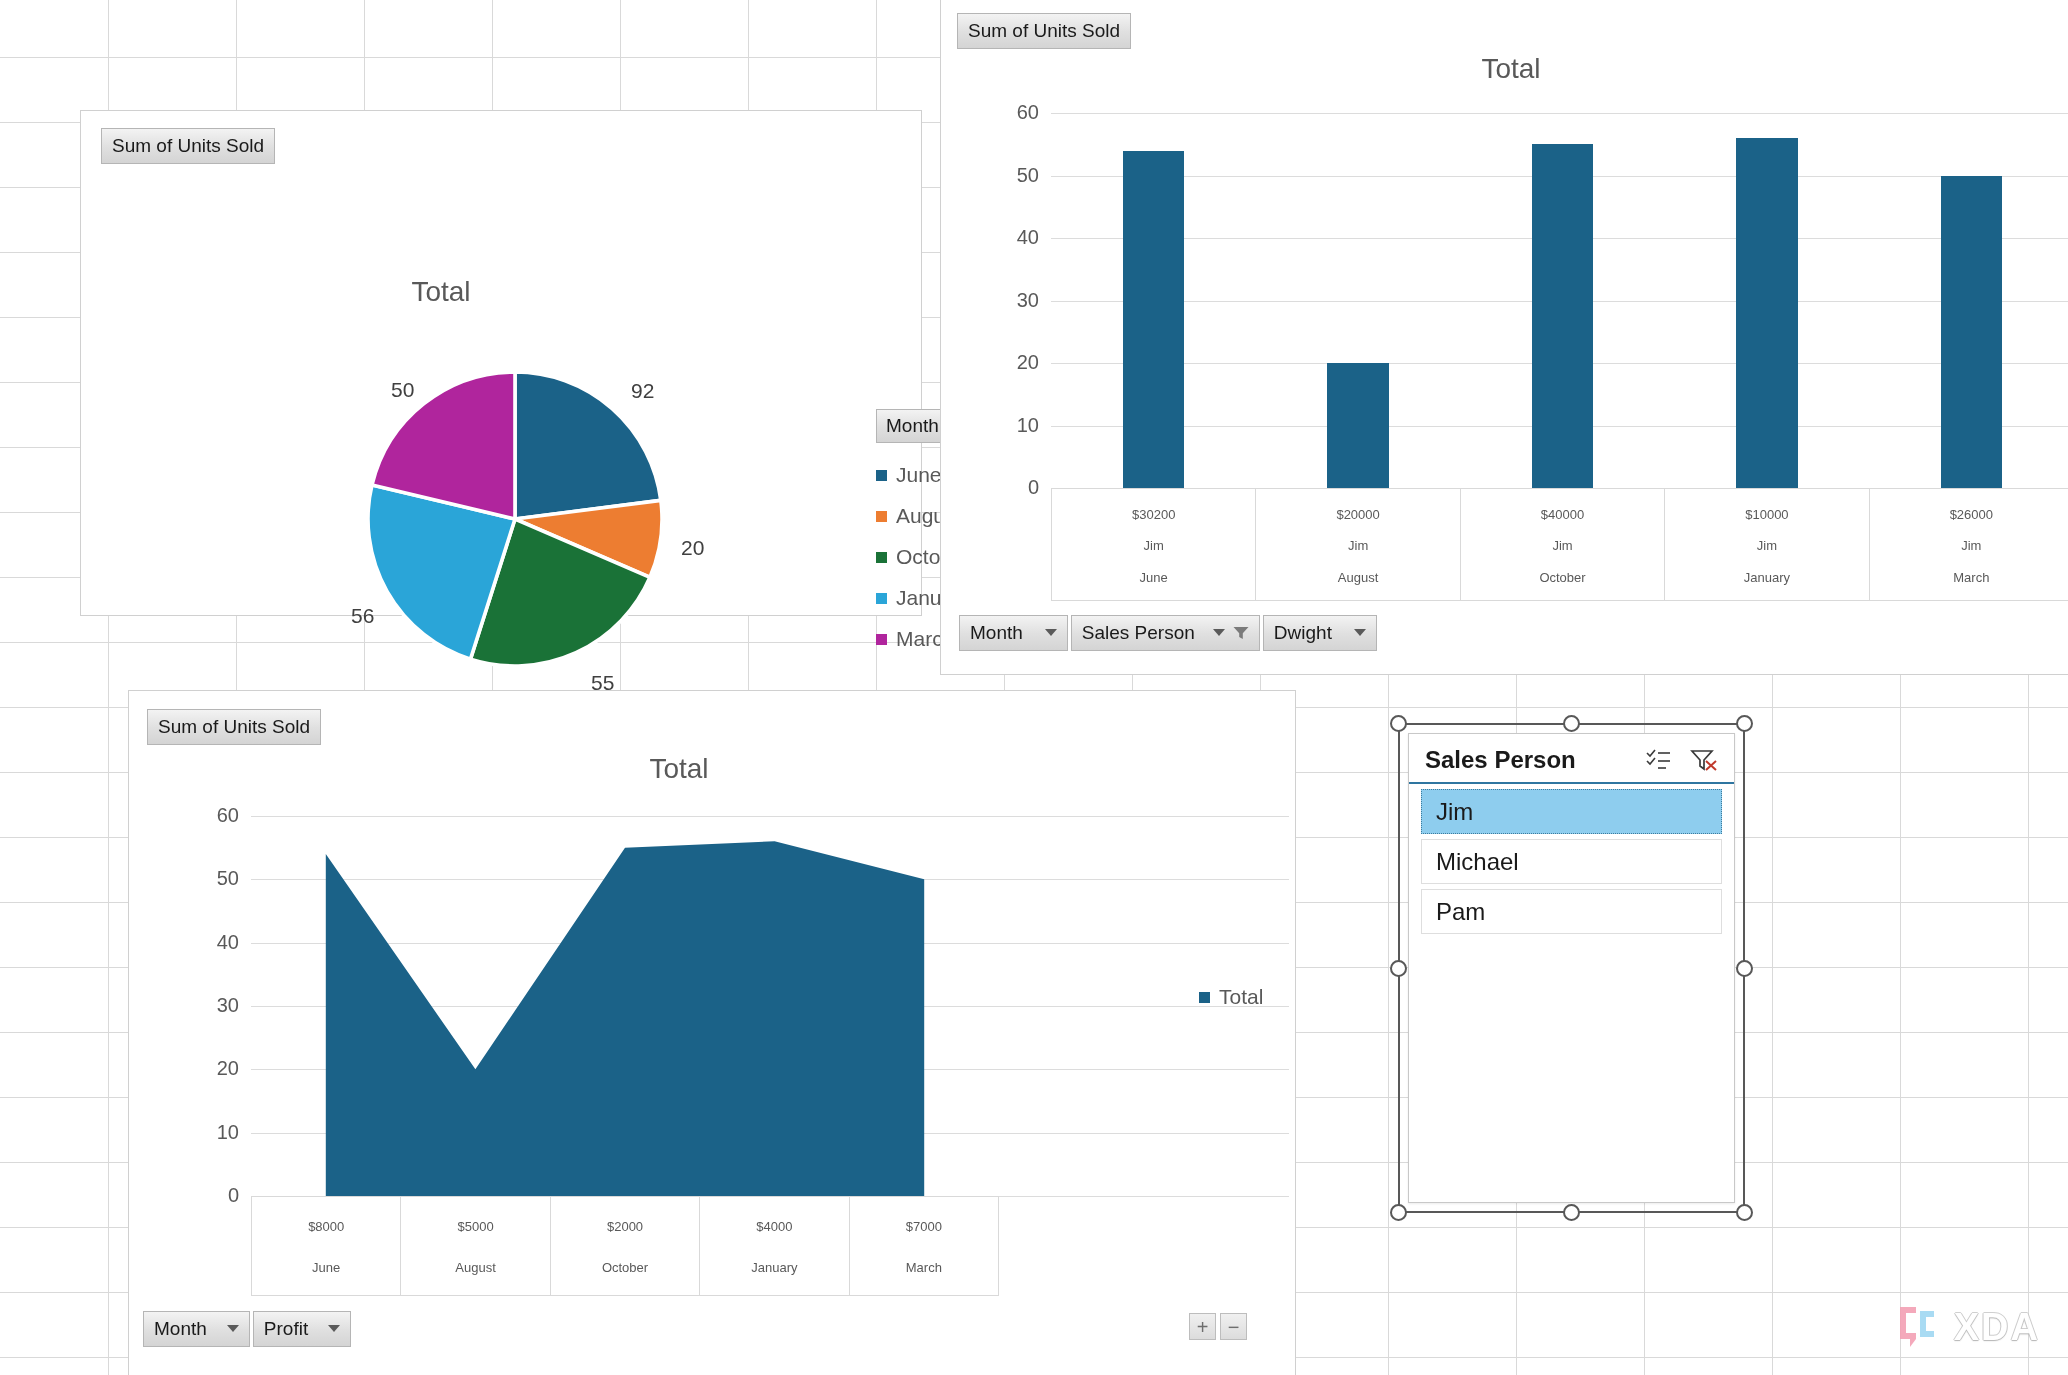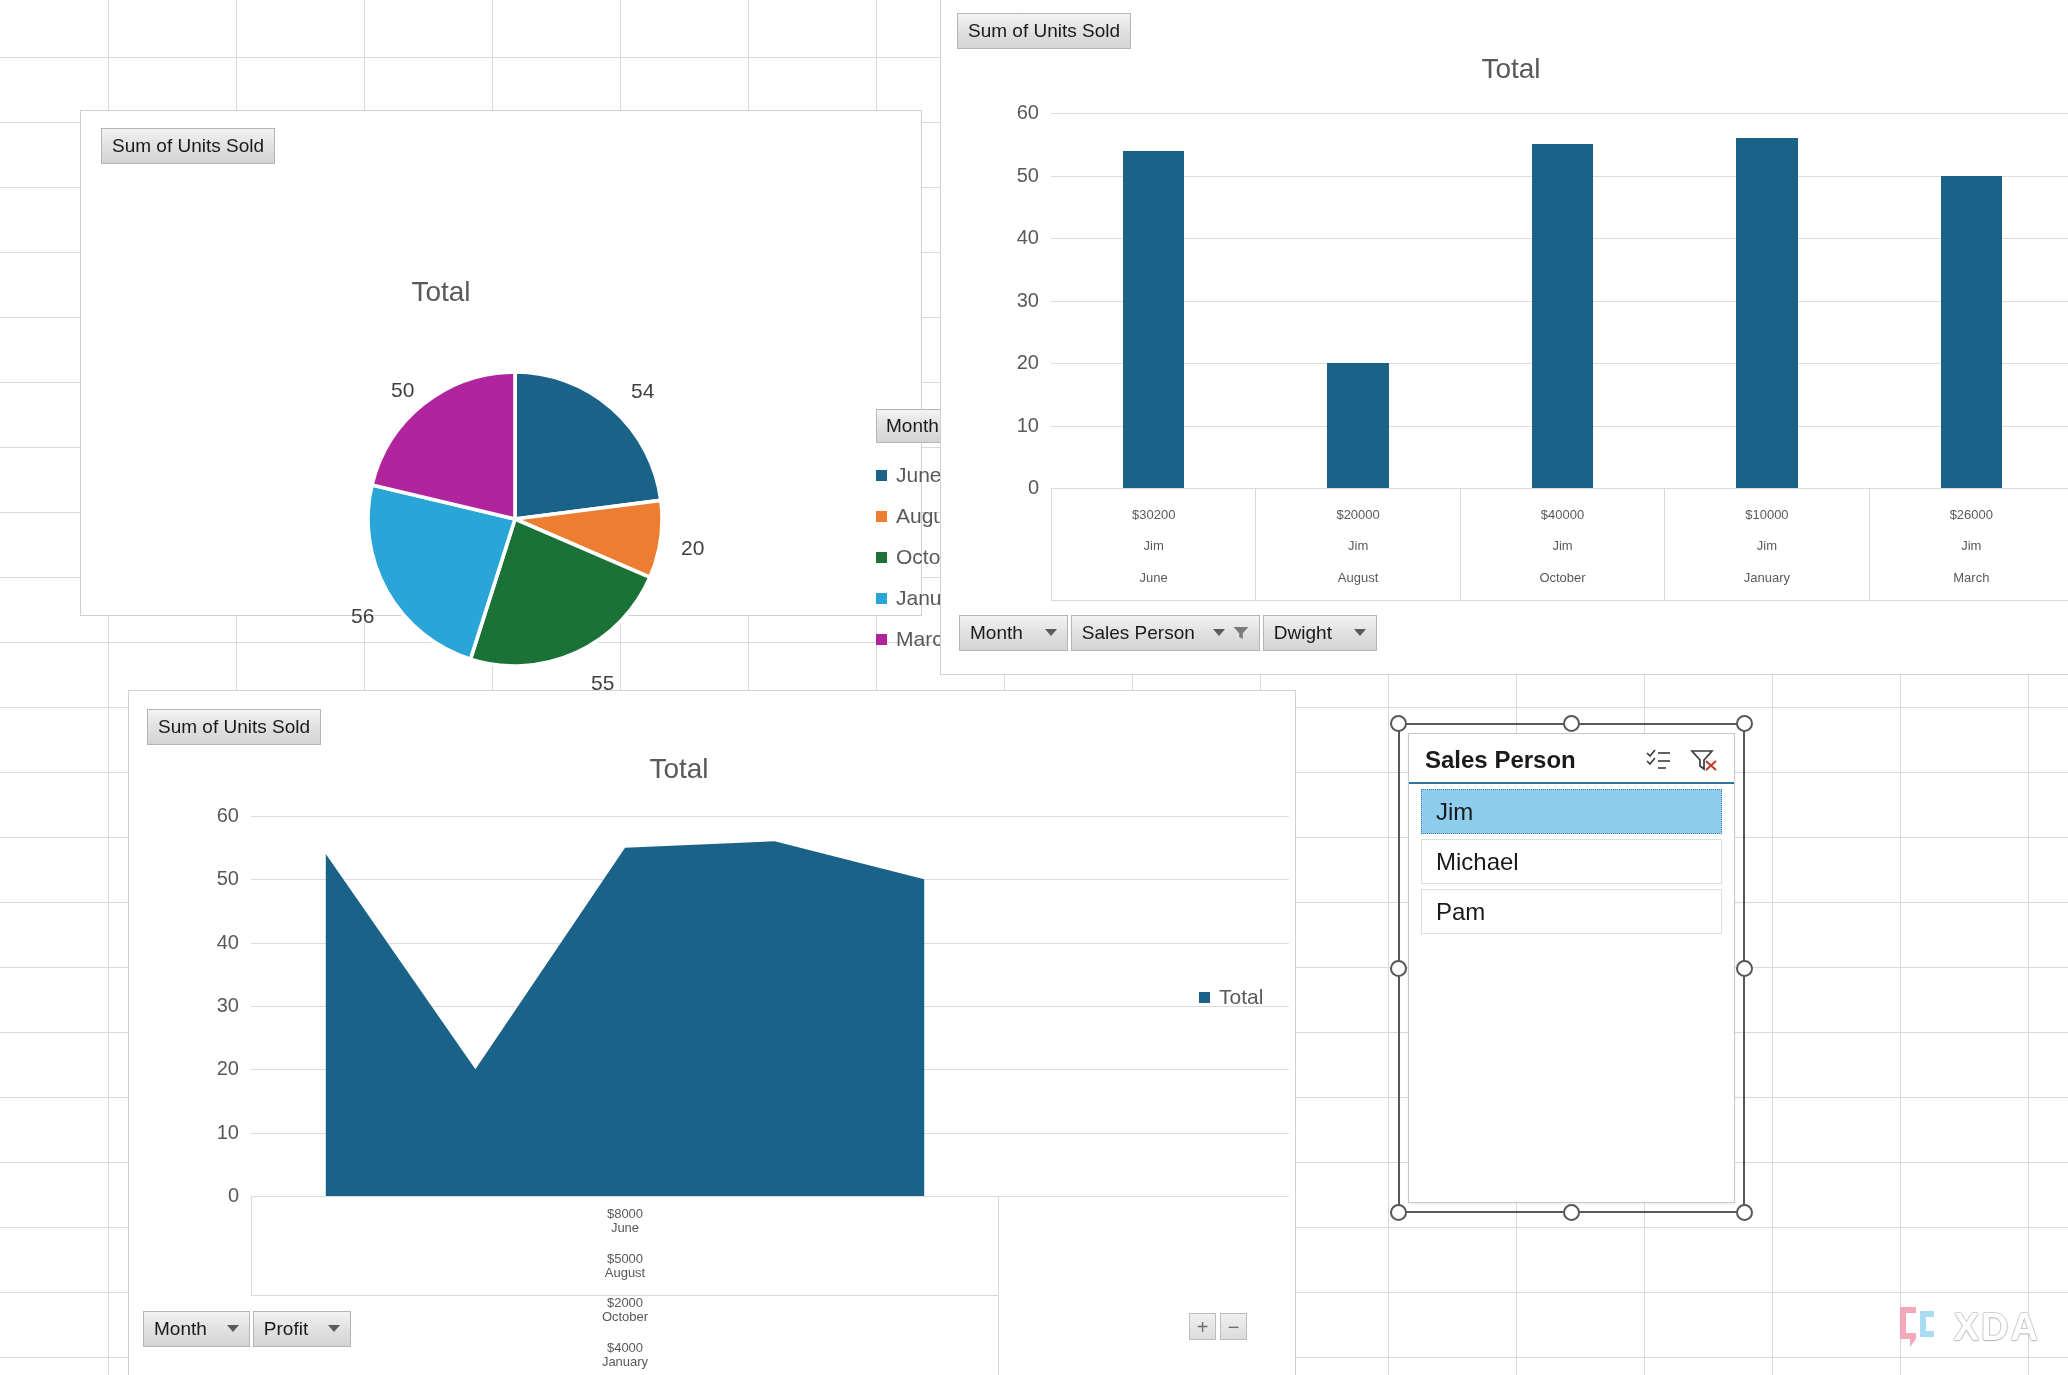--- a/index.html
+++ b/index.html
@@ -171,21 +171,21 @@
 
   <svg id="pie-svg" width="300" height="300" viewBox="0 0 100 100" style="left:284px; top:258px;">
       <path d="M 50 50 L 50 1 A 49 49 0 0 1 98.60536690437795 43.793688044353416 Z" fill="#1b6288" stroke="#ffffff" stroke-width="1.2"></path>
       <path d="M 50 50 L 98.60536690437795 43.793688044353416 A 49 49 0 0 1 94.98297430675998 69.43018328573798 Z" fill="#ed7d31" stroke="#ffffff" stroke-width="1.2"></path>
       <path d="M 50 50 L 94.98297430675998 69.43018328573798 A 49 49 0 0 1 35.17000061213144 96.70193912629131 Z" fill="#1a7237" stroke="#ffffff" stroke-width="1.2"></path>
       <path d="M 50 50 L 35.17000061213144 96.70193912629131 A 49 49 0 0 1 2.3348254755131777 38.64081263689113 Z" fill="#2aa5d8" stroke="#ffffff" stroke-width="1.2"></path>
       <path d="M 50 50 L 2.3348254755131777 38.64081263689113 A 49 49 0 0 1 49.99999999999999 1 Z" fill="#b0259d" stroke="#ffffff" stroke-width="1.2"></path>
     </svg>
 
   <div class="pie-dl" style="left:310px; top:267px;">50</div>
-  <div class="pie-dl" style="left:550px; top:268px;">54</div>
+  <div class="pie-dl" style="left:550px; top:268px;">92</div>
   <div class="pie-dl" style="left:600px; top:425px;">20</div>
   <div class="pie-dl" style="left:510px; top:560px;text-align:right;">55</div>
   <div class="pie-dl" style="left:270px; top:493px;">56</div>
 
   <div style="position:absolute; left:795px; top:298px;">
     <div class="field-btn" style="margin-bottom:20px; padding:6px 9px 7px 9px;">
       <span>Month</span>
       <span class="caret" style="margin-left:18px;"></span>
     </div>
     <div id="pie-legend-items">
@@ -318,21 +318,21 @@
       </svg>
     </div>
 
   <div style="position:absolute; left:1070px; top:294px;">
     <div class="legend-item" style="margin-bottom:0;">
       <span class="legend-swatch" id="area-legend-swatch" style="background: rgb(27, 98, 136);"></span>
       <span class="legend-text">Total</span>
     </div>
   </div>
 
-  <div class="cat-table" id="area-cat-table" style="left: 122px; top: 505px; width: 748px; height: 100px; flex-direction: column;">
+  <div class="cat-table" id="area-cat-table" style="left: 122px; top: 505px; width: 748px; height: 100px;">
       <div class="cat-col">
         <div class="cat-cell">$8000</div>
         <div class="cat-cell">June</div>
       </div>
       <div class="cat-col">
         <div class="cat-cell">$5000</div>
         <div class="cat-cell">August</div>
       </div>
       <div class="cat-col">
         <div class="cat-cell">$2000</div>

